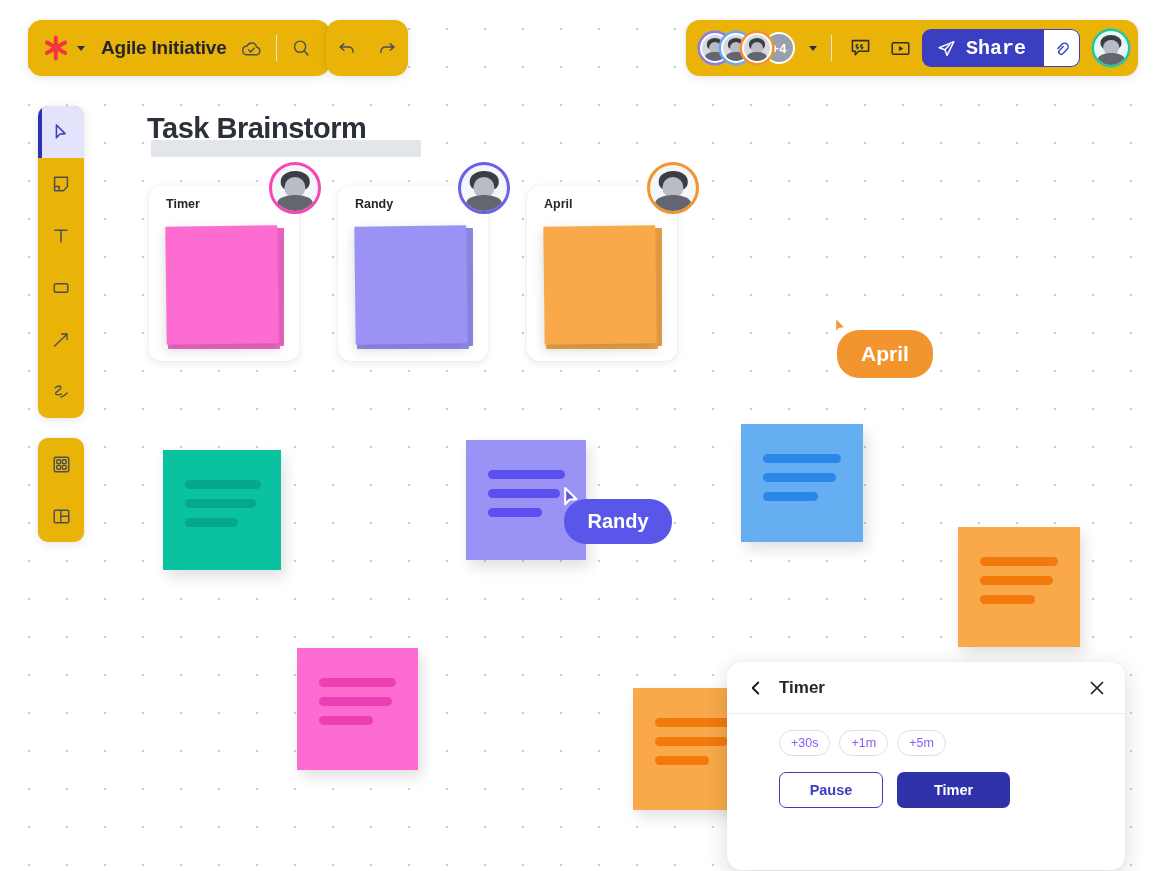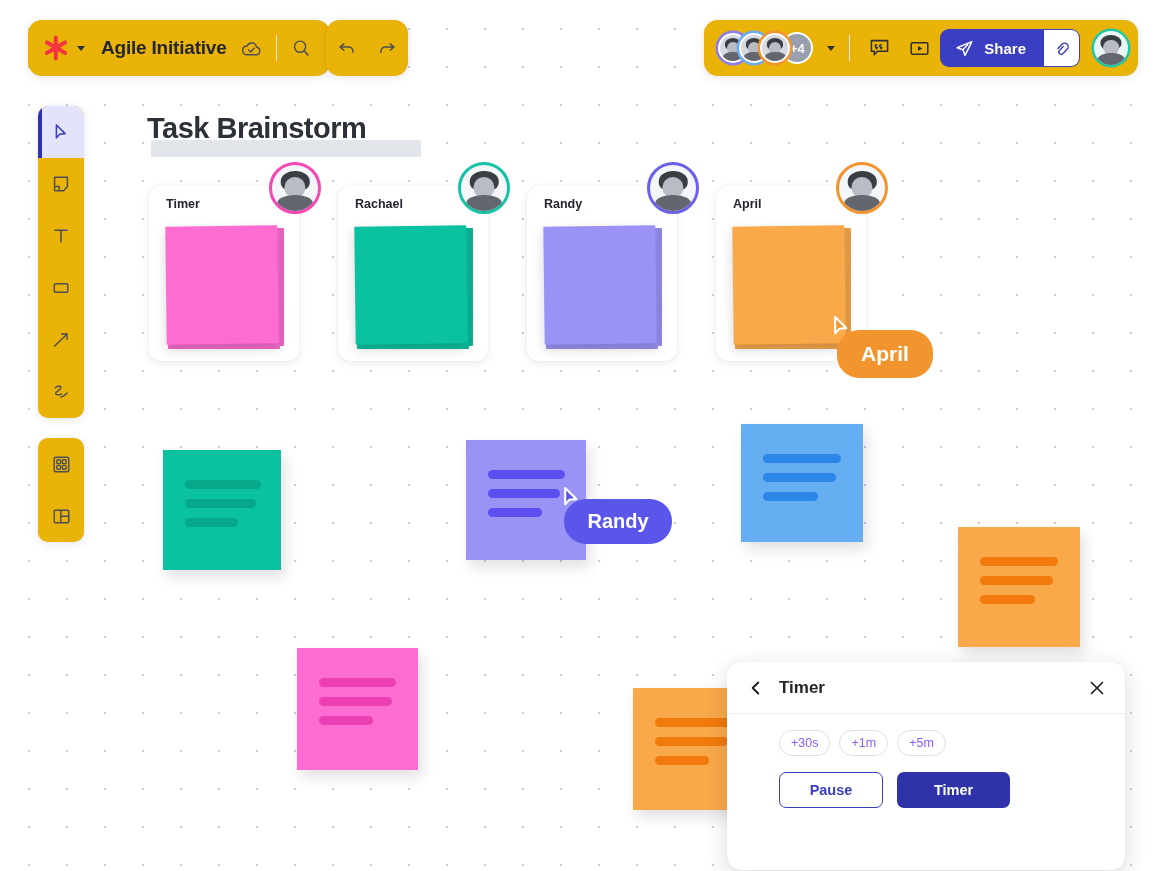--- a/index.html
+++ b/index.html
@@ -83,23 +83,23 @@
   .av-face .body{ position:absolute; left:50%; bottom:-8%; width:78%; height:42%;
     transform:translateX(-50%); background:#63666e; border-radius:46% 46% 0 0; }
   .av-more{
     width:32px;height:32px;border-radius:50%;background:#9a9fae;color:#fff;
     display:flex;align-items:center;justify-content:center;font-size:13px;font-weight:700;
     margin-left:-9px;border:2.5px solid #fff; flex:none;
   }
   #share-group{ display:flex; align-items:stretch; margin-left:6px; flex:none; }
   #share-btn{
     background:#3a3ec0; color:#fff; border:none; height:38px; padding:0 18px 0 14px;
-    border-radius:9px 0 0 9px; font-size:15px; font-weight:700;
+    border-radius:9px 0 0 9px; font-size:20px; font-weight:700;
     display:flex;align-items:center;gap:9px; cursor:pointer;
-    font-family:Liberation Sans, sans-serif;
+    font-family:Liberation Mono, monospace;
   }
   #share-link-btn{
     width:36px;height:38px;background:#fff;border:1.6px solid #3a3ec0;border-left:none;
     border-radius:0 9px 9px 0; display:flex;align-items:center;justify-content:center;cursor:pointer;
   }
   #me-avatar{
     width:34px;height:34px;border-radius:50%;margin-left:14px;overflow:hidden;position:relative;
     box-shadow:0 0 0 2.5px #1ec8a5; background:#e8f7f3; flex:none;
   }
 
@@ -231,35 +231,20 @@
     <div class="col">
       <div class="col-name">Timer</div>
       <div class="col-avatar" style="--rc:#f648b5">
         <div class="av-face">
           <div class="hair"></div>
           <div class="head"></div>
           <div class="body"></div>
         </div>
       </div>
       <div class="note-stack" style="--nc:#fd6cd1">
-        <i class="s3"></i>
-        <i class="s2"></i>
-        <i class="s1"></i>
-      </div>
-    </div>
-    <div class="col">
-      <div class="col-name">Rachael</div>
-      <div class="col-avatar" style="--rc:#16c2a3">
-        <div class="av-face">
-          <div class="hair"></div>
-          <div class="head"></div>
-          <div class="body"></div>
-        </div>
-      </div>
-      <div class="note-stack" style="--nc:#0ac2a0">
         <i class="s3"></i>
         <i class="s2"></i>
         <i class="s1"></i>
       </div>
     </div>
     <div class="col">
       <div class="col-name">Randy</div>
       <div class="col-avatar" style="--rc:#6a61e8">
         <div class="av-face">
           <div class="hair"></div>

